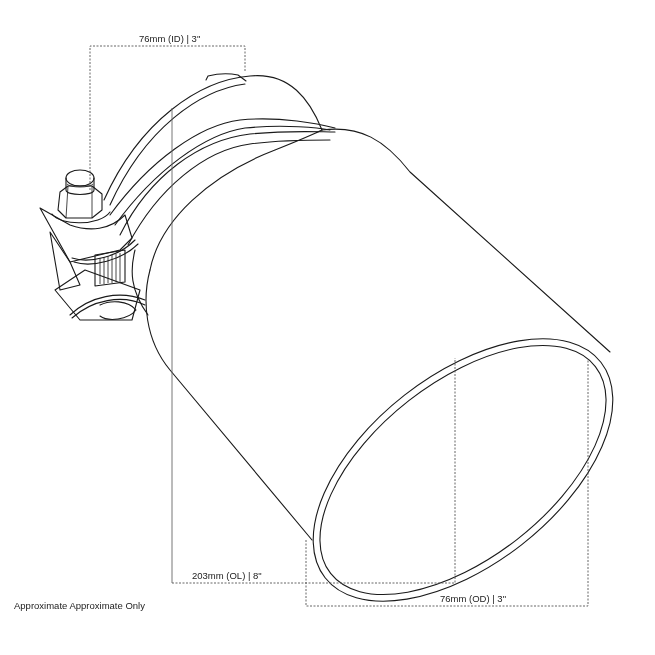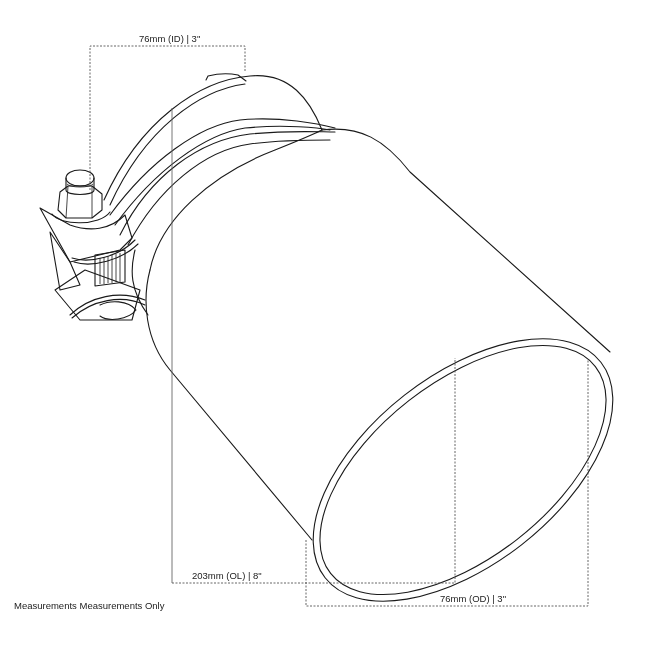--- a/index.html
+++ b/index.html
@@ -71,13 +71,13 @@
     <path class="dim" d="M90,190 L90,46 L245,46 L245,72"></path>
     <path class="solidv" d="M172,108 L172,583"></path>
     <path class="dim" d="M172,583 L455,583 L455,358"></path>
     <path class="dim" d="M306,540 L306,606 L588,606 L588,360"></path>
   </g>
 </svg>
 
 <div class="lbl" style="left:139px; top:33px;">76mm (ID) | 3"</div>
 <div class="lbl" style="left:192px; top:570px;">203mm (OL) | 8"</div>
 <div class="lbl" style="left:440px; top:593px;">76mm (OD) | 3"</div>
-<div class="lbl" style="left:14px; top:600px;">Measurements Measurements Only</div>
+<div class="lbl" style="left:14px; top:600px;">Approximate Approximate Only</div>
 
 </body></html>

